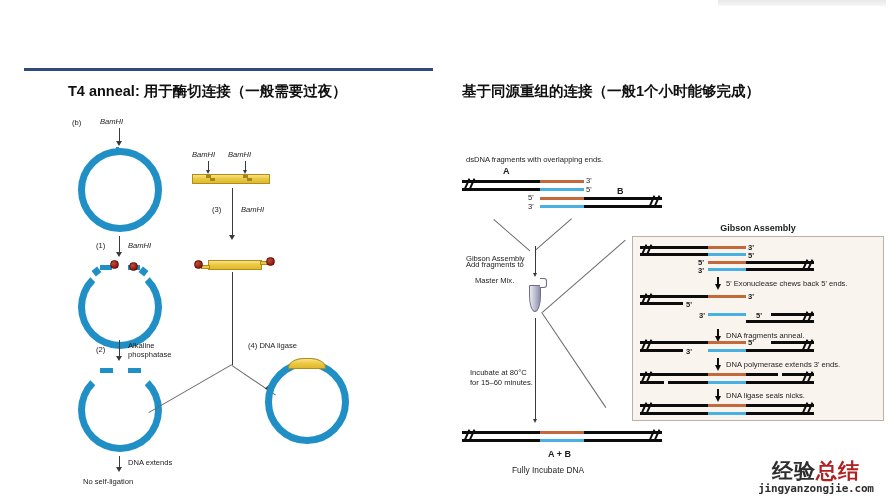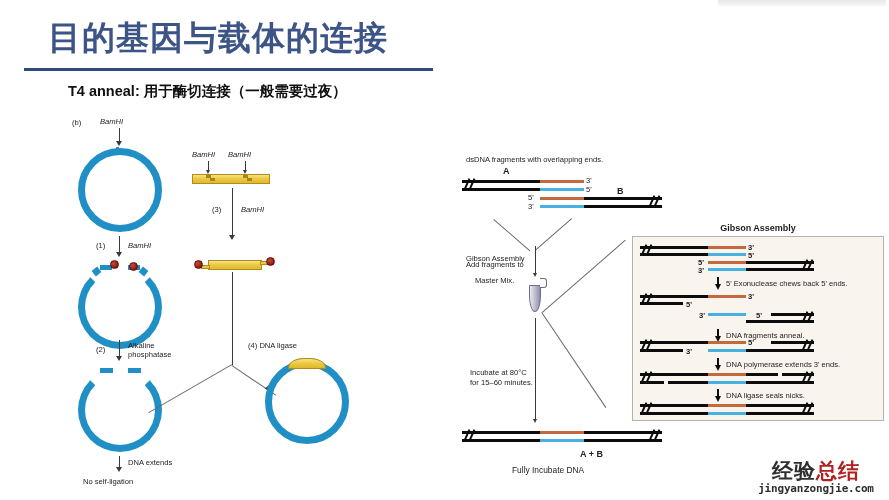--- a/index.html
+++ b/index.html
@@ -171,24 +171,24 @@
     margin-top: 1px;
   }
 </style>
 </head>
 <body>
 
 <div id="slide">
 
   <div id="top-strip"></div>
 
-  <div id="title">目的基因与载体的连接</div>
   <div id="title-rule"></div>
 
   <div class="sub" id="sub-left">T4 anneal: 用于酶切连接（一般需要过夜）</div>
+  <div class="sub" id="sub-r1">基于同源重组的连接（一般1个小时能够完成）</div>
 
   <div>
 
     <div class="dtxt" style="left:72px; top:118px;">(b)</div>
 
     <div class="dtxt it" style="left:100px; top:117px;">BamHI</div>
     <div class="vline" style="left:119px; top:128px; height:14px;"></div>
     <div class="arrowdown" style="left:116px; top:141px;"></div>
 
     <div class="ring" style="left:78px; top:148px; width:84px; height:84px;"></div>
@@ -305,21 +305,21 @@
     <div class="dna" style="left:462px; top:431px; width:78px;"></div>
     <div class="dna org" style="left:540px; top:431px; width:44px;"></div>
     <div class="dna" style="left:584px; top:431px; width:78px;"></div>
     <div class="dna" style="left:462px; top:439px; width:78px;"></div>
     <div class="dna cyan" style="left:540px; top:439px; width:44px;"></div>
     <div class="dna" style="left:584px; top:439px; width:78px;"></div>
     <div class="slash" style="left:466px; top:429px;"></div>
     <div class="slash" style="left:471px; top:429px;"></div>
     <div class="slash" style="left:651px; top:429px;"></div>
     <div class="slash" style="left:656px; top:429px;"></div>
-    <div class="dtxt b" style="left:548px; top:449px; font-size:9px;margin-left:32px;">A + B</div>
+    <div class="dtxt b" style="left:548px; top:449px; font-size:9px;">A + B</div>
     <div class="dtxt" style="left:512px; top:465px; font-size:8.4px;">Fully Incubate DNA</div>
 
     <div id="gibson-title">Gibson Assembly</div>
     <div id="gibson-panel"></div>
 
     <div class="dna" style="left:640px; top:246px; width:68px;"></div>
     <div class="dna org" style="left:708px; top:246px; width:38px;"></div>
     <div class="dna" style="left:640px; top:253px; width:68px;"></div>
     <div class="dna cyan" style="left:708px; top:253px; width:38px;"></div>
     <div class="slash" style="left:643px; top:244px;"></div>

